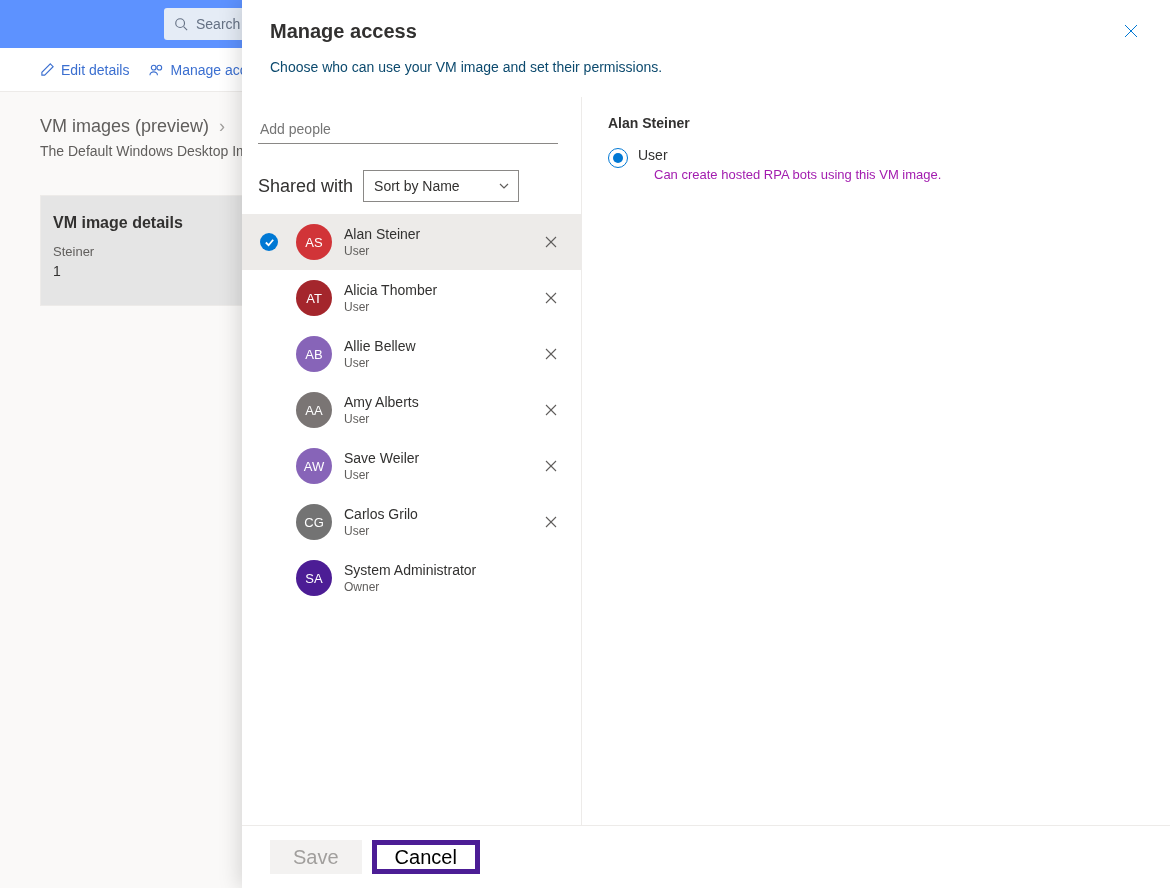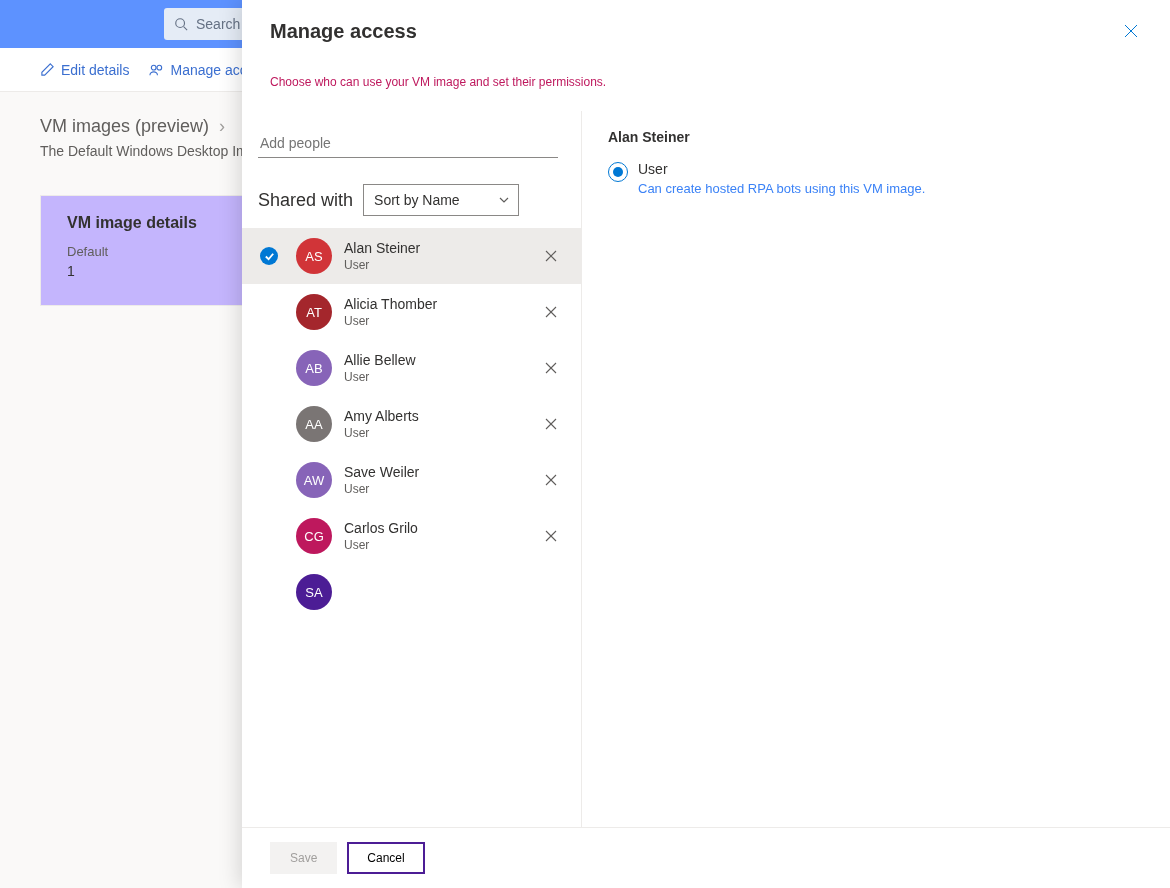--- a/index.html
+++ b/index.html
@@ -48,42 +48,42 @@
 .bg-toolbar-item { display:flex; align-items:center; gap:6px; cursor:pointer; }
 .bg-content {
   background: #faf9f8;
   padding: 24px 40px;
   height: calc(888px - 48px - 44px);
 }
 .bg-breadcrumb { display:flex; align-items:center; gap:10px; font-size:18px; color:#605e5c; }
 .bg-breadcrumb .chevron { color:#a19f9d; }
 .bg-subtitle { color:#605e5c; margin-top:6px; font-size:14px; }
 .bg-card {
-  background:#c4b5fd; border:1px solid #edebe9; margin-top:36px;
-  width: 380px; padding:18px 26px 26px;
+  background:#e5e5e5; border:1px solid #edebe9; margin-top:36px;
+  width: 380px; padding:18px 12px 26px;
 }
 .bg-card h3 { font-size:16px; font-weight:600; margin-bottom:12px; }
 .bg-card .label { font-size:13px; color:#605e5c; margin-bottom:4px; }
 .bg-card .val { font-size:14px; }
 
 
 .panel {
   position:absolute; top:0; right:0; bottom:0;
   width: 928px;
   background:#fff;
   box-shadow: -3px 0 20px rgba(0,0,0,0.15);
   display:flex; flex-direction:column;
 }
 .panel-header {
   padding: 20px 28px 18px;
 }
 .panel-title-row { display:flex; justify-content:space-between; align-items:flex-start; }
 .panel-title { font-size:20px; font-weight:600; }
 .panel-close { cursor:pointer; padding:4px; color:#605e5c; }
-.panel-subtitle { font-size:12px; color:#be185d; margin-top:30px; }
+.panel-subtitle { font-size:14px; color:#0c4a6e; margin-top:14px; }
 
 .panel-body {
   flex:1; display:flex; border-top:0; overflow:hidden;
   padding-top:4px;
 }
 .panel-left {
   width: 340px; border-right:1px solid #edebe9;
   padding: 18px 16px 0 16px;
   display:flex; flex-direction:column;
 }
@@ -131,28 +131,28 @@
 .radio-circle {
   width:20px; height:20px; border-radius:50%; border:1px solid #323130;
   flex-shrink:0; position:relative; margin-top:1px;
 }
 .radio-circle.checked { border-color:#0078d4; }
 .radio-circle.checked::after {
   content:""; position:absolute; top:4px; left:4px; width:10px; height:10px;
   border-radius:50%; background:#0078d4;
 }
 .radio-label { font-size:14px; }
-.radio-desc { font-size:13px; color:#3b82f6; margin-top:3px; line-height:1.4; }
+.radio-desc { font-size:13px; color:#a21caf; margin-top:3px; line-height:1.4;margin-left:16px; }
 
 .panel-footer {
   border-top:1px solid #edebe9;
   padding:14px 28px; display:flex; gap:10px;
 }
 .btn {
-  height:32px; padding:12px 18px; font-size:12px; border:2px solid #4c1d95;
+  height:32px; padding:12px 18px; font-size:20px; border:5px solid #4c1d95;
   background:#fff; cursor:pointer; display:flex; align-items:center;
 }
 .btn.primary {
   background:#f3f2f1; border-color:#f3f2f1; color:#a19f9d; cursor:default;
 }
 </style>
 </head>
 <body>
 
 <div class="bg-header">
@@ -181,21 +181,21 @@
   </div>
 </div>
 <div class="bg-content">
   <div class="bg-breadcrumb">
     <span>VM images (preview)</span>
     <span class="chevron">›</span>
   </div>
   <div class="bg-subtitle">The Default Windows Desktop Image</div>
   <div class="bg-card">
     <h3>VM image details</h3>
-    <div class="label">Default</div>
+    <div class="label">Steiner</div>
     <div class="val">1</div>
   </div>
 </div>
 
 <div class="panel">
   <div class="panel-header">
     <div class="panel-title-row">
       <div class="panel-title">Manage access</div>
       <div class="panel-close">
         <svg width="14" height="14" viewBox="0 0 14 14" stroke="#0078d4" stroke-width="1">
@@ -291,35 +291,39 @@
             </div>
             <div class="remove-btn">
               <svg width="12" height="12" viewBox="0 0 12 12" stroke="#605e5c" stroke-width="1.1">
                 <line x1="1" y1="1" x2="11" y2="11"></line>
                 <line x1="11" y1="1" x2="1" y2="11"></line>
               </svg>
             </div>
           </div>
           <div class="person-row">
             <div class="check-slot"></div>
-            <div class="avatar" style="background:#be185d">CG</div>
+            <div class="avatar" style="background:#737373">CG</div>
             <div class="person-info">
               <div class="person-name">Carlos Grilo</div>
               <div class="person-role">User</div>
             </div>
             <div class="remove-btn">
               <svg width="12" height="12" viewBox="0 0 12 12" stroke="#605e5c" stroke-width="1.1">
                 <line x1="1" y1="1" x2="11" y2="11"></line>
                 <line x1="11" y1="1" x2="1" y2="11"></line>
               </svg>
             </div>
           </div>
           <div class="person-row">
             <div class="check-slot"></div>
             <div class="avatar" style="background:#4c1d95">SA</div>
+            <div class="person-info">
+              <div class="person-name">System Administrator</div>
+              <div class="person-role">Owner</div>
+            </div>
             <div style="width:28px"></div>
           </div>
         </div>
     </div>
 
     <div class="panel-right">
       <div class="right-title">Alan Steiner</div>
       <div id="radio-list">
           <div class="radio-option">
             <div class="radio-circle checked"></div>

